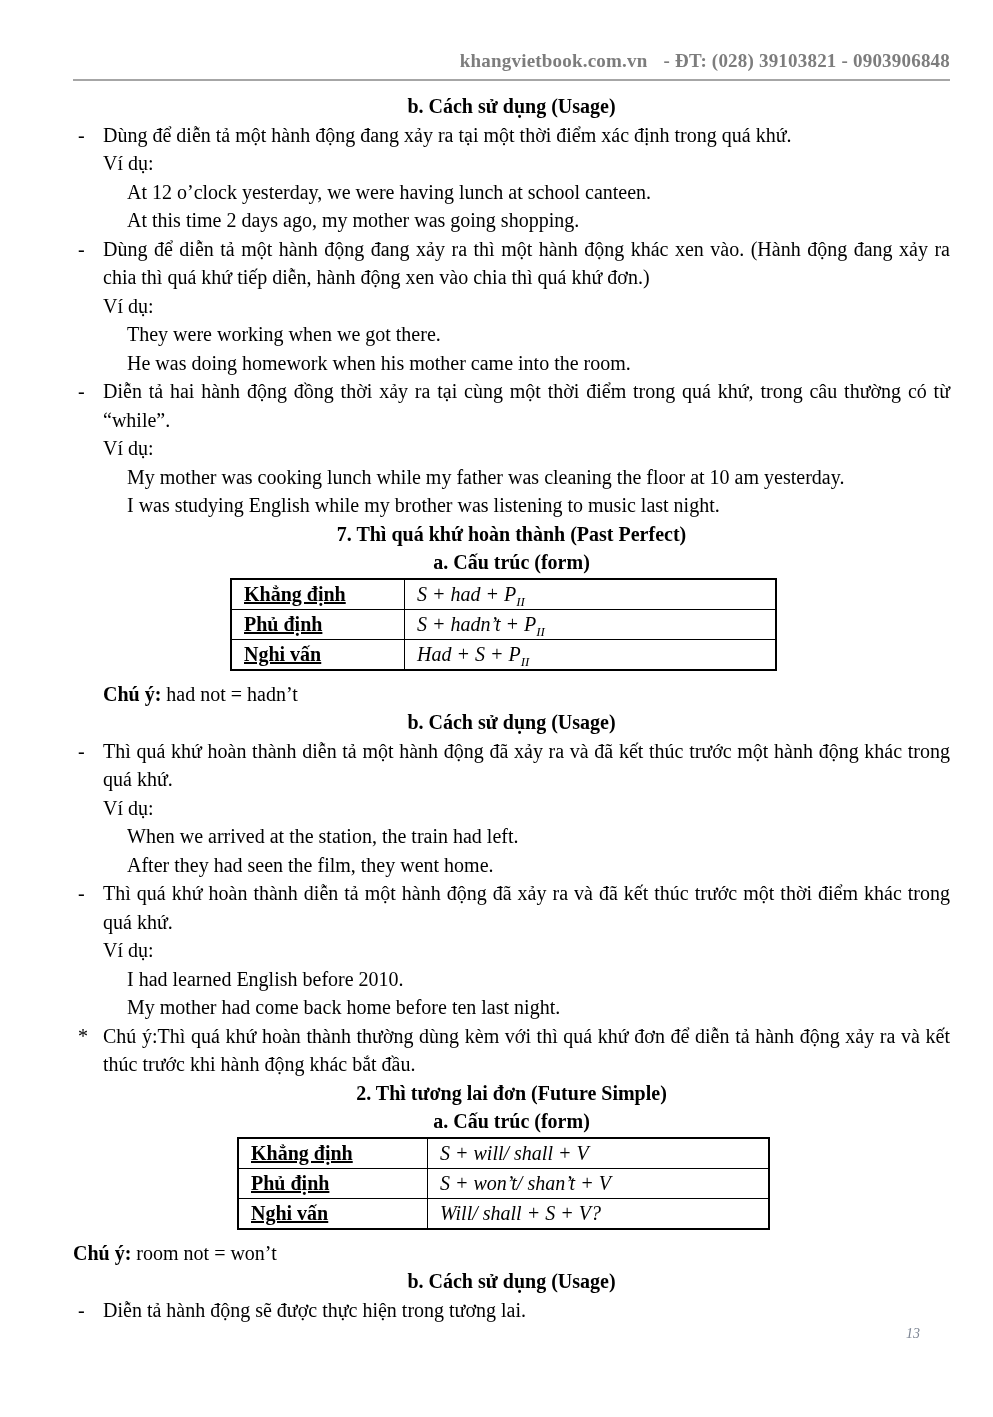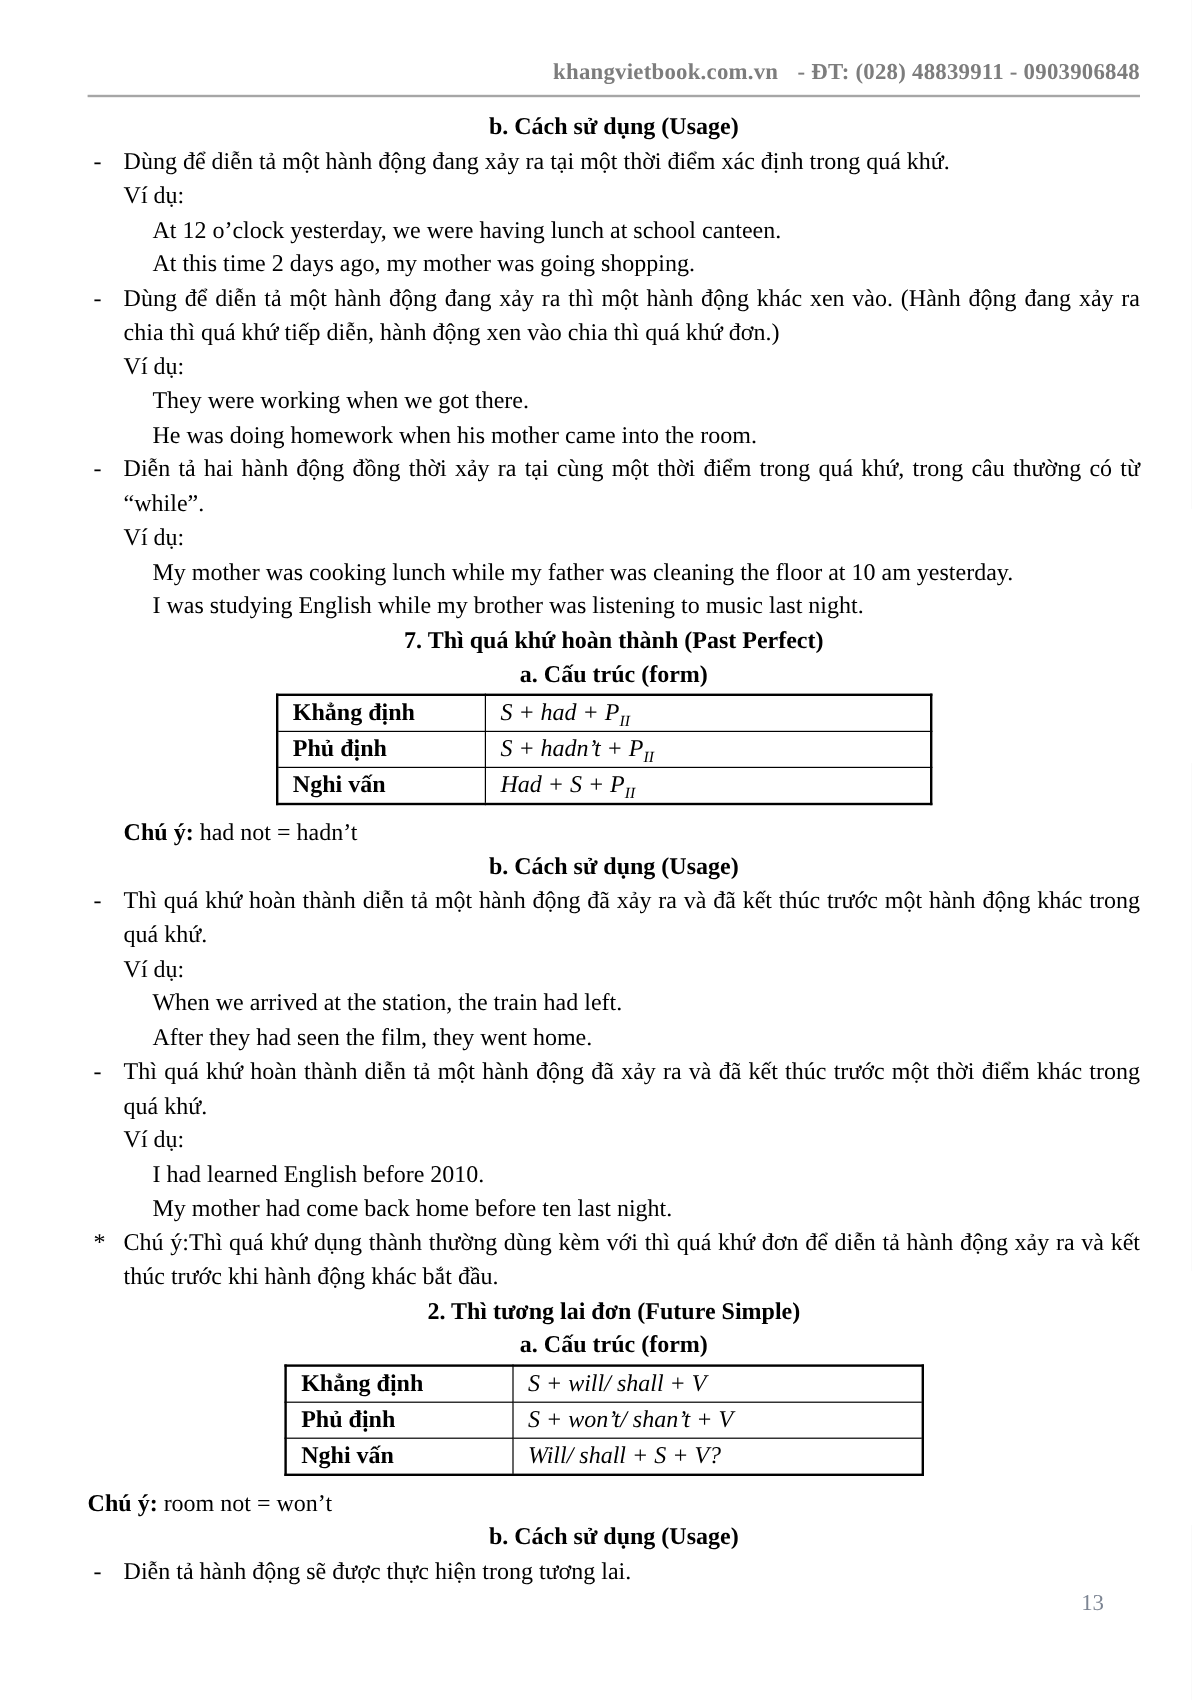--- a/index.html
+++ b/index.html
@@ -12,35 +12,35 @@
   .hd{font-weight:bold;text-align:center;}
   .lb{padding-left:30px;}
   .ex{padding-left:54px;}
   .bullet{display:flex;}
   .bullet .mk{flex:0 0 30px;padding-left:5px;box-sizing:border-box;}
   .bullet .bt{flex:1;text-align:justify;}
   .nt.ind{padding-left:30px;}
   table.frm{border-collapse:collapse;margin:1px 0 9px 157px;table-layout:fixed;}
   table.frm td{border:1px solid #000;height:29px;padding:0 0 0 12px;font-size:20px;vertical-align:middle;}
   table.frm{border:2px solid #000;}
-  td.c1{width:160px;font-weight:bold;}
+  td.c1{width:160px;font-weight:bold;text-decoration:underline;}
   td.c2{width:358px;font-style:italic;}
   table.frm2{margin-left:164px;}
   table.frm2 td.c1{width:176px;}
   table.frm2 td.c2{width:328px;}
   sub{font-size:13px;line-height:0;}
-  .pagenum{position:absolute;right:73px;top:1326px;font-size:19px;color:#7d8593;}
+  .pagenum{position:absolute;right:73px;top:1326px;font-size:14px;color:#7d8593;font-style:italic;}
 </style>
 </head>
 <body>
 
 <div class="page">
 
   <div class="hdr">
-    <span>khangvietbook.com.vn</span><span class="sep">- ĐT: (028) 48839911 -  0903906848</span>
+    <span>khangvietbook.com.vn</span><span class="sep">- ĐT: (028) 39103821 -  0903906848</span>
   </div>
 
   <div class="content">
 
     <p class="hd">b. Cách sử dụng (Usage)</p>
 
     <div class="bullet">
       <span class="mk">-</span>
       <span class="bt">Dùng để diễn tả một hành động đang xảy ra tại một thời điểm xác định trong quá khứ.</span>
     </div>
@@ -99,21 +99,21 @@
     <div class="bullet">
       <span class="mk">-</span>
       <span class="bt">Thì quá khứ hoàn thành diễn tả một hành động đã xảy ra và đã kết thúc trước một thời điểm khác trong quá khứ.</span>
     </div>
     <p class="lb">Ví dụ:</p>
     <p class="ex">I had learned English before 2010.</p>
     <p class="ex">My mother had come back home before ten last night.</p>
 
     <div class="bullet">
       <span class="mk">*</span>
-      <span class="bt">Chú ý:Thì quá khứ dụng thành thường dùng kèm với thì quá khứ đơn để diễn tả hành động xảy ra và kết thúc trước khi hành động khác bắt đầu.</span>
+      <span class="bt">Chú ý:Thì quá khứ hoàn thành thường dùng kèm với thì quá khứ đơn để diễn tả hành động xảy ra và kết thúc trước khi hành động khác bắt đầu.</span>
     </div>
 
     <p class="hd">2. Thì tương lai đơn (Future Simple)</p>
     <p class="hd">a. Cấu trúc (form)</p>
 
     <table class="frm frm2">
       <tbody>
           <tr>
         <td class="c1">Khẳng định</td>
         <td class="c2"><span>S + will/ shall + V</span></td>

